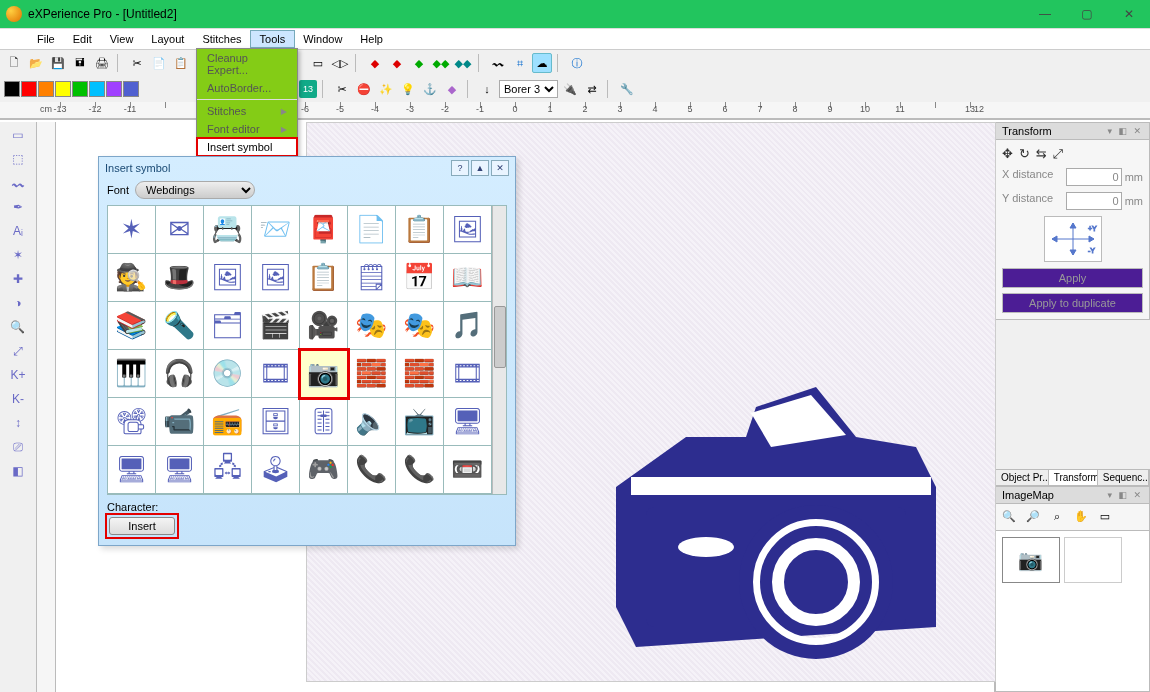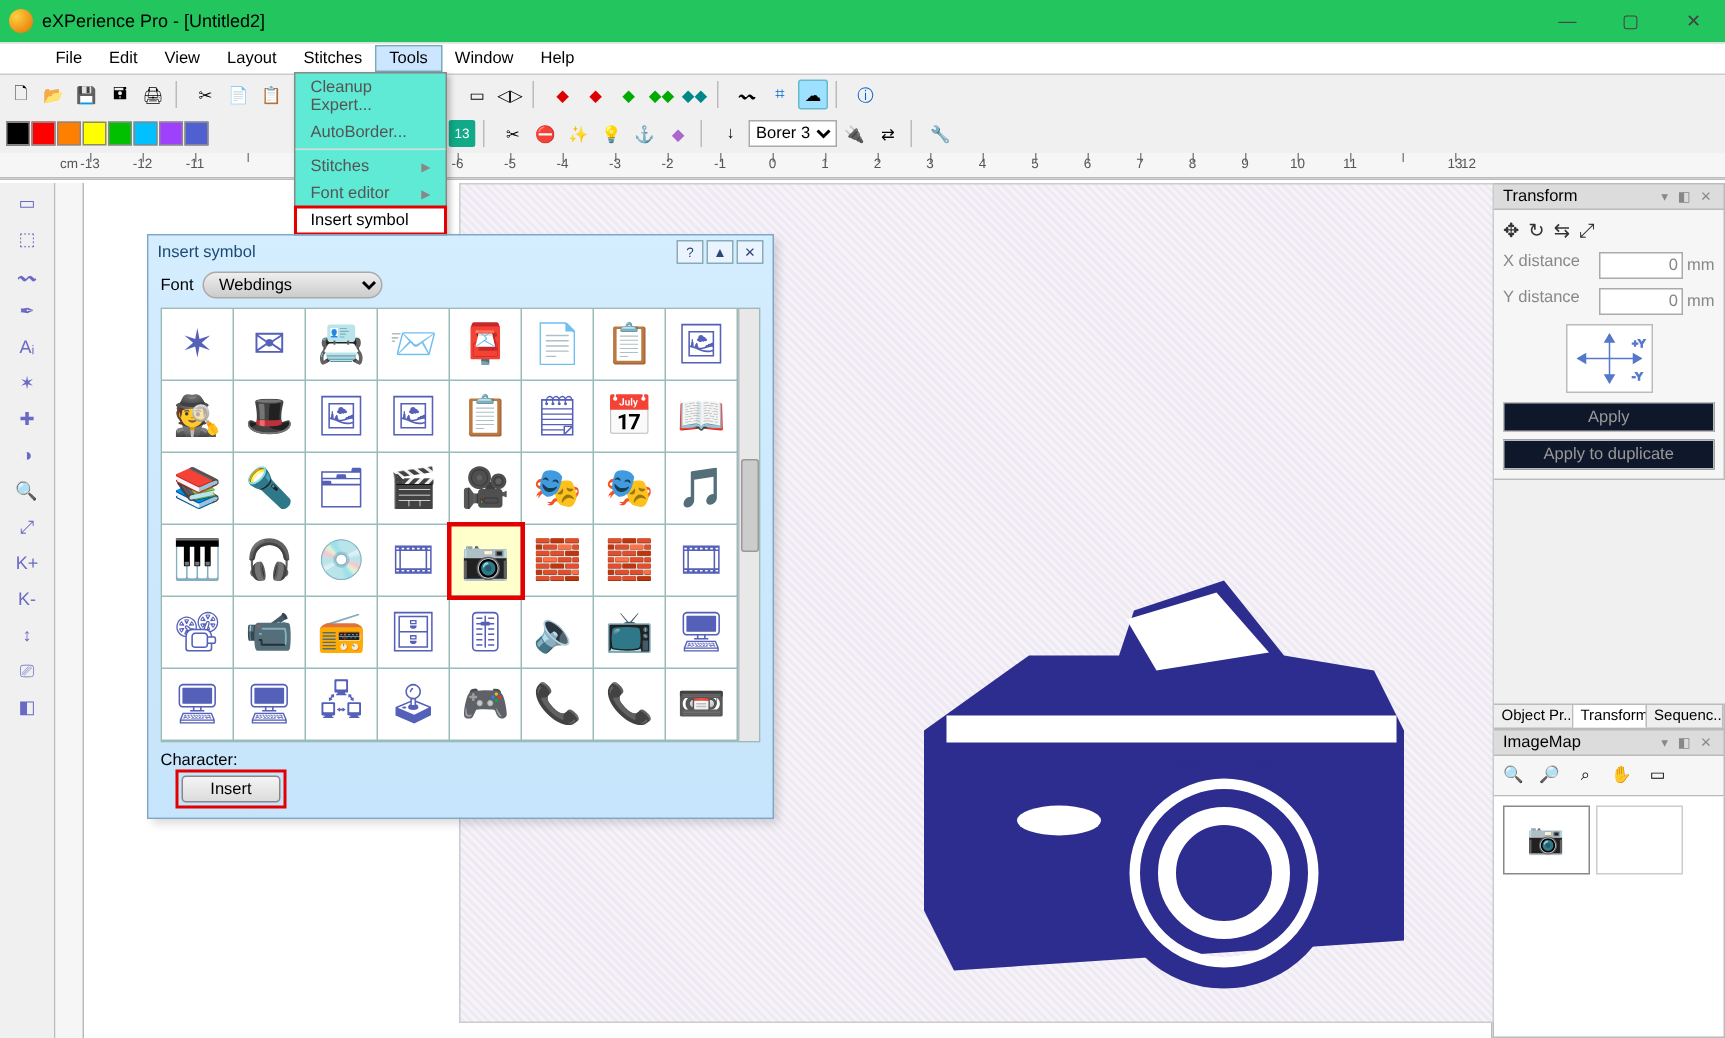--- a/index.html
+++ b/index.html
@@ -24,48 +24,48 @@
   .lefttools .lt{width:20px;height:20px;display:flex;align-items:center;justify-content:center;font-size:12px;color:#6a6ac6;border:1px solid transparent;border-radius:2px}
   .ruler-v{width:18px;background:#f6f6f6;border-right:1px solid #bbb}
   .canvasarea{flex:1;position:relative;background:#fff}
   .page{position:absolute;left:250px;top:0;width:690px;height:560px;background:repeating-linear-gradient(45deg,#f5f2f8 0,#f5f2f8 2px,#eee9f2 2px,#eee9f2 4px);box-shadow:0 0 0 1px #ccc inset}
   .camera{position:absolute;left:290px;top:225px;width:360px;height:320px}
   .rightpanel{width:155px;background:#f0f0f0;border-left:1px solid #bbb;display:flex;flex-direction:column;font-size:11px}
   .panel-hdr{background:#dcdcdc;border:1px solid #bbb;padding:2px 6px;font-size:11px;display:flex;align-items:center;justify-content:space-between}
   .panel-body{padding:6px;border:1px solid #bbb;border-top:none;background:#f6f6f6}
   .tf-row{display:flex;justify-content:space-between;margin:6px 0}
   .tf-row input{width:50px;height:16px;text-align:right;border:1px solid #aaa;font-size:11px;padding:0 2px;color:#888;background:#fff}
-  .tf-btn{display:block;width:100%;height:20px;margin-top:5px;background:#0f172a;border:1px solid #bbb;color:#999;font-size:11px}
+  .tf-btn{display:block;width:100%;height:20px;margin-top:5px;background:#4c1d95;border:1px solid #bbb;color:#999;font-size:11px}
   .tabsrow{display:flex;border:1px solid #bbb;background:#eee;font-size:10px}
   .tabsrow .tab{padding:2px 5px;border-right:1px solid #bbb;white-space:nowrap;overflow:hidden}
   .tabsrow .tab.active{background:#fff}
   .imgmap-tbar{border:1px solid #bbb;border-top:none;background:#f6f6f6;padding:3px;display:flex;gap:4px}
   .imgmap-body{flex:1;border:1px solid #bbb;border-top:none;background:#fff;padding:6px;display:flex;gap:4px;overflow:hidden}
   .thumb{width:56px;height:44px;border:1px solid #888;background:#fff;display:flex;align-items:center;justify-content:center;color:#2a2a8c;font-size:20px}
   
-  .dropdown{position:absolute;left:196px;top:48px;width:100px;background:#5eead4;border:1px solid #888;box-shadow:2px 2px 4px rgba(0,0,0,.25);z-index:50}
+  .dropdown{position:absolute;left:196px;top:48px;width:100px;background:#84cc16;border:1px solid #888;box-shadow:2px 2px 4px rgba(0,0,0,.25);z-index:50}
   .dropdown .ditem{padding:3px 10px;display:flex;justify-content:space-between;align-items:center;font-size:11px;color:#555}
   .dropdown .ditem.submenu:after{content:"▶";font-size:8px;color:#888}
   .dropdown .dsep{height:1px;background:#ddd;margin:2px 0}
   .dropdown .ditem.hl{background:#fff;outline:2px solid #e40000;outline-offset:-1px;color:#000}
   
   .dialog{position:absolute;left:98px;top:156px;width:416px;background:linear-gradient(#d4edff,#c6e4fb);border:1px solid #7da6c9;box-shadow:3px 3px 6px rgba(0,0,0,.15);z-index:60}
   .dlg-title{display:flex;align-items:center;justify-content:space-between;padding:3px 6px;font-size:11px;color:#1a4a74}
   .dlg-title .btns{display:flex;gap:2px}
   .dlg-title .dbtn{width:16px;height:14px;background:#e9f4ff;border:1px solid #8ab;font-size:9px;display:flex;align-items:center;justify-content:center;color:#347}
   .dlg-row{display:flex;align-items:center;gap:6px;padding:2px 8px}
   .dlg-row select{flex:0 0 120px;height:17px;font-size:11px;background:linear-gradient(#f0f0f0,#d8d8d8);border:1px solid #888;border-radius:8px;padding:0 6px}
   .symgrid-wrap{margin:4px 8px 2px;background:#fff;border:1px solid #9bb;display:flex}
   .symgrid{flex:1;display:grid;grid-template-columns:repeat(8,48px);grid-auto-rows:48px}
   .symcell{border-right:1px solid #9bb;border-bottom:1px solid #9bb;display:flex;align-items:center;justify-content:center;font-size:26px;color:#5560b8}
   .symcell.sel{background:#ffffcc;outline:3px solid #e40000;outline-offset:-1px;z-index:1}
   .symscroll{width:14px;background:#e8e8e8;border-left:1px solid #bbb;position:relative}
   .symscroll .thumb{position:absolute;top:100px;left:1px;width:10px;height:60px;background:#ccc;border:1px solid #999;border-radius:2px}
   .charlbl{padding:4px 8px 0;font-size:11px}
-  .insertbtn-wrap{padding:2px 20px 8px;display:flex}
+  .insertbtn-wrap{padding:2px 8px 8px;display:flex}
   .insertbtn-box{outline:2px solid #e40000;padding:2px;display:inline-block}
   .insertbtn{width:66px;height:18px;background:linear-gradient(#f4f4f4,#dcdcdc);border:1px solid #888;border-radius:3px;font-size:11px}
   
   select.tsel{height:18px;font-size:11px;border:1px solid #aaa;background:#fff}
   .arrow-widget{width:56px;height:44px;margin:6px auto;background:#fff;border:1px solid #bbb;display:flex;align-items:center;justify-content:center;font-size:9px;color:#57c}
 </style>
 </head>
 <body>
 
 <div class="titlebar">

